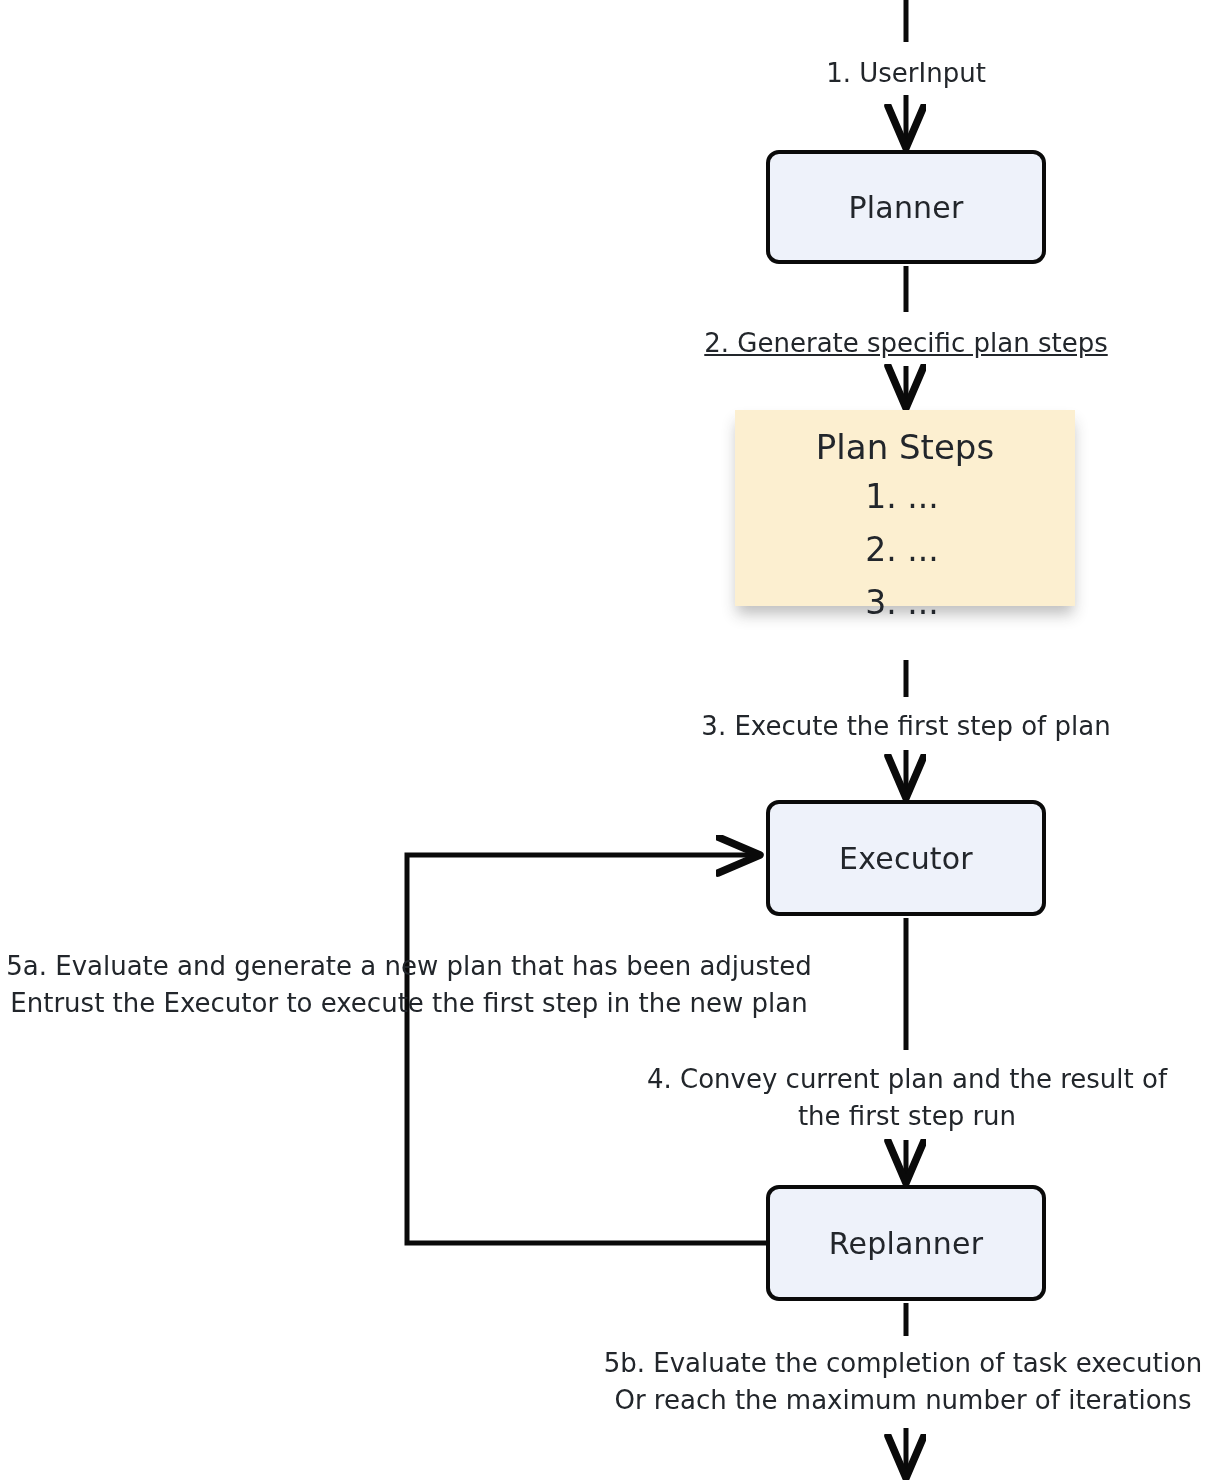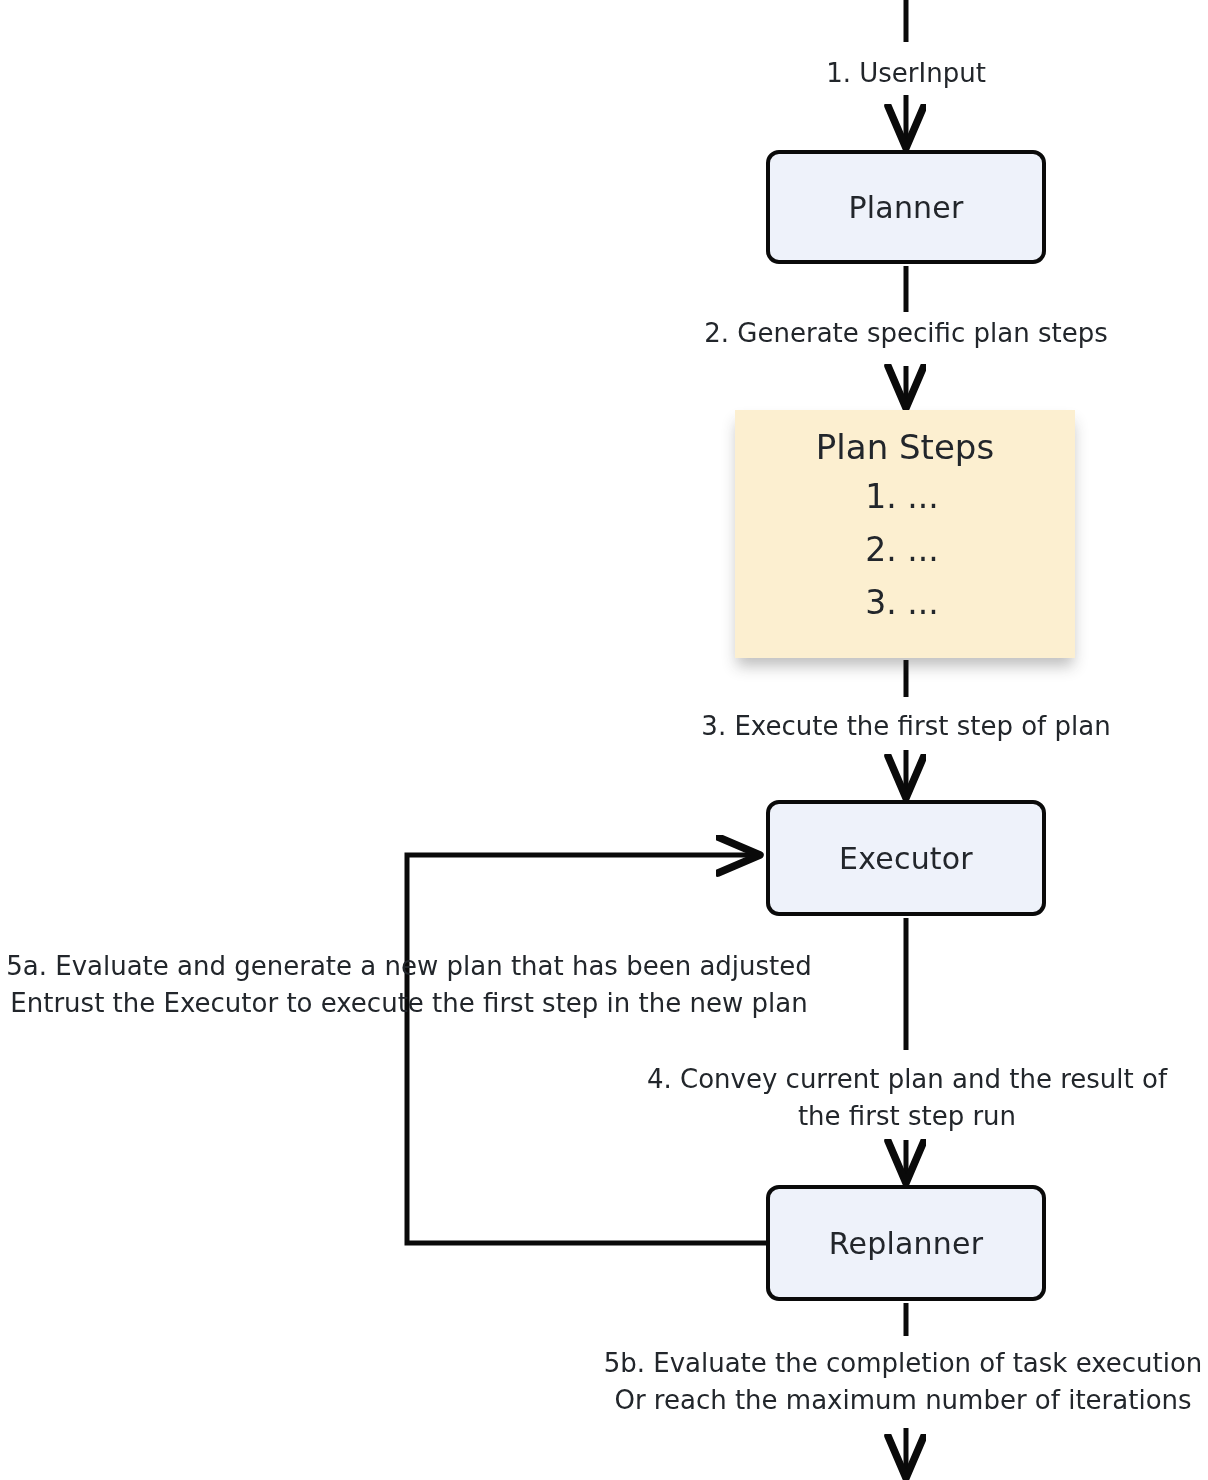--- a/index.html
+++ b/index.html
@@ -44,21 +44,21 @@
   .node-planner   { left: 766px; top: 150px;  width: 280px; height: 114px; }
   .node-executor  { left: 766px; top: 800px;  width: 280px; height: 116px; }
   .node-replanner { left: 766px; top: 1185px; width: 280px; height: 116px; }
 
   
   .note {
     position: absolute;
     left: 735px;
     top: 410px;
     width: 340px;
-    height: 248px;
+    height: 196px;
     background: #fcefd0;
     box-sizing: border-box;
     padding-top: 18px;
     z-index: 3;
     box-shadow: 0 10px 14px -2px rgba(40,40,40,0.30);
   }
   .note-title {
     text-align: center;
     font-size: 34px;
     color: #22262b;
@@ -83,21 +83,21 @@
     position: absolute;
     color: #22262b;
     font-size: 26px;
     line-height: 1.42;
     white-space: pre-line;
     z-index: 4;
   }
   .elabel.center { text-align: center; }
 
   .lbl-1  { left: 606px;  top: 55px;   width: 600px; }
-  .lbl-2  { left: 606px;  top: 315px;  width: 600px; }
+  .lbl-2  { left: 606px;  top: 325px;  width: 600px; text-decoration: underline; }
   .lbl-3  { left: 606px;  top: 708px;  width: 600px; }
   .lbl-4  { left: 622px;  top: 1061px; width: 570px; }
   .lbl-5a { left: 2px;    top: 948px;  width: 814px; }
   .lbl-5b { left: 598px;  top: 1345px; width: 610px; }
 </style>
 </head>
 <body>
 
 <div id="canvas">
 

